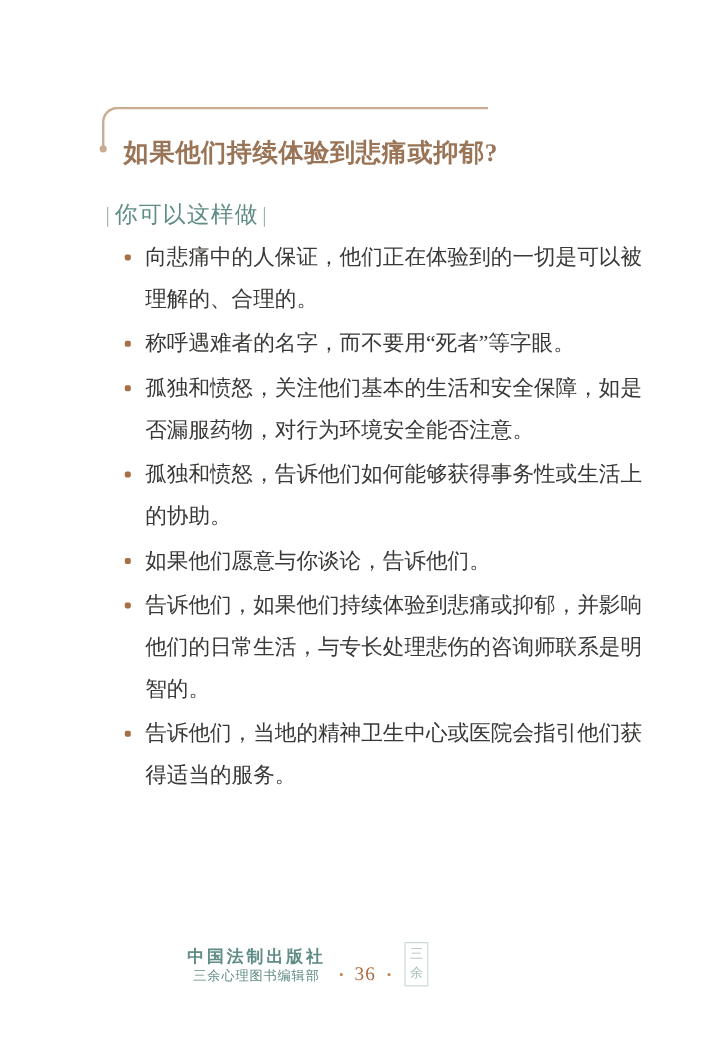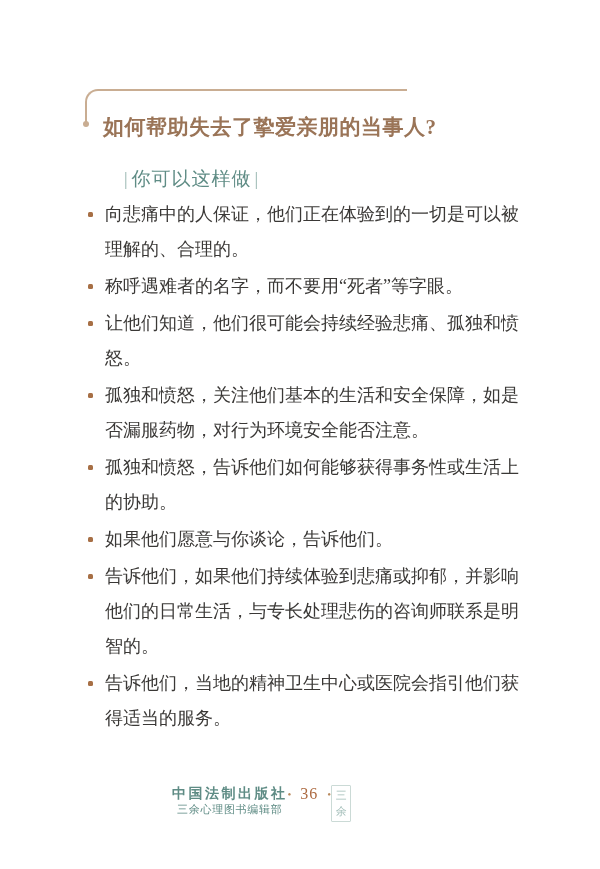--- a/index.html
+++ b/index.html
@@ -45,33 +45,32 @@
   }
 
   
   .section-heading {
     position: absolute;
     left: 85px;
     top: 166px;
     font-size: 19px;
     color: var(--teal, #5f8c85);
     letter-spacing: 1px;
-    margin-left: 36px;
   }
   .section-heading .bar {
     color: #93b3ad;
     font-size: 18px;
     margin: 0 3px;
     font-weight: normal;
   }
 
   
   .bullet-list {
     position: absolute;
-    left: 87px;
+    left: 103px;
     top: 197px;
     width: 432px;
   }
   .bullet-item {
     position: relative;
     padding-left: 18px;
     font-size: 18px;
     line-height: 35px;
     color: var(--body_text, #3a3836);
     text-align: justify;
@@ -84,24 +83,25 @@
     top: 15px;
     width: 5px;
     height: 5px;
     border-radius: 1.5px;
     background: var(--bullet, #a76f45);
   }
 
   
   .footer {
     position: absolute;
-    left: 172px;
+    left: 156px;
     top: 785px;
     display: flex;
-    align-items: flex-start;
+    align-items: flex-end;
+    gap: 11px;
   }
   .publisher { text-align: center; color: var(--teal, #5f8c85); }
   .publisher-line1 {
     font-size: 14px;
     font-weight: bold;
     letter-spacing: 2.5px;
     line-height: 17px;
     white-space: nowrap;
   }
   .publisher-line2 {
@@ -141,38 +141,34 @@
   }
 </style>
 </head>
 <body>
 
 <div class="page">
 
   <div class="title-bracket">
     <span class="bracket-dot"></span>
   </div>
-  <h1 class="page-title">如何帮助失去了挚爱亲朋的当事人?</h1>
+  <h1 class="page-title">如果他们持续体验到悲痛或抑郁?</h1>
 
   <div class="section-heading">
     <span class="bar">|</span><span>你可以这样做</span><span class="bar">|</span>
   </div>
 
   <div class="bullet-list">
     <div class="bullet-item">
       <span class="bullet-dot"></span>
       <span>向悲痛中的人保证，他们正在体验到的一切是可以被理解的、合理的。</span>
     </div>
     <div class="bullet-item">
       <span class="bullet-dot"></span>
       <span>称呼遇难者的名字，而不要用“死者”等字眼。</span>
-    </div>
-    <div class="bullet-item">
-      <span class="bullet-dot"></span>
-      <span>让他们知道，他们很可能会持续经验悲痛、孤独和愤怒。</span>
     </div>
     <div class="bullet-item">
       <span class="bullet-dot"></span>
       <span>孤独和愤怒，关注他们基本的生活和安全保障，如是否漏服药物，对行为环境安全能否注意。</span>
     </div>
     <div class="bullet-item">
       <span class="bullet-dot"></span>
       <span>孤独和愤怒，告诉他们如何能够获得事务性或生活上的协助。</span>
     </div>
     <div class="bullet-item">

